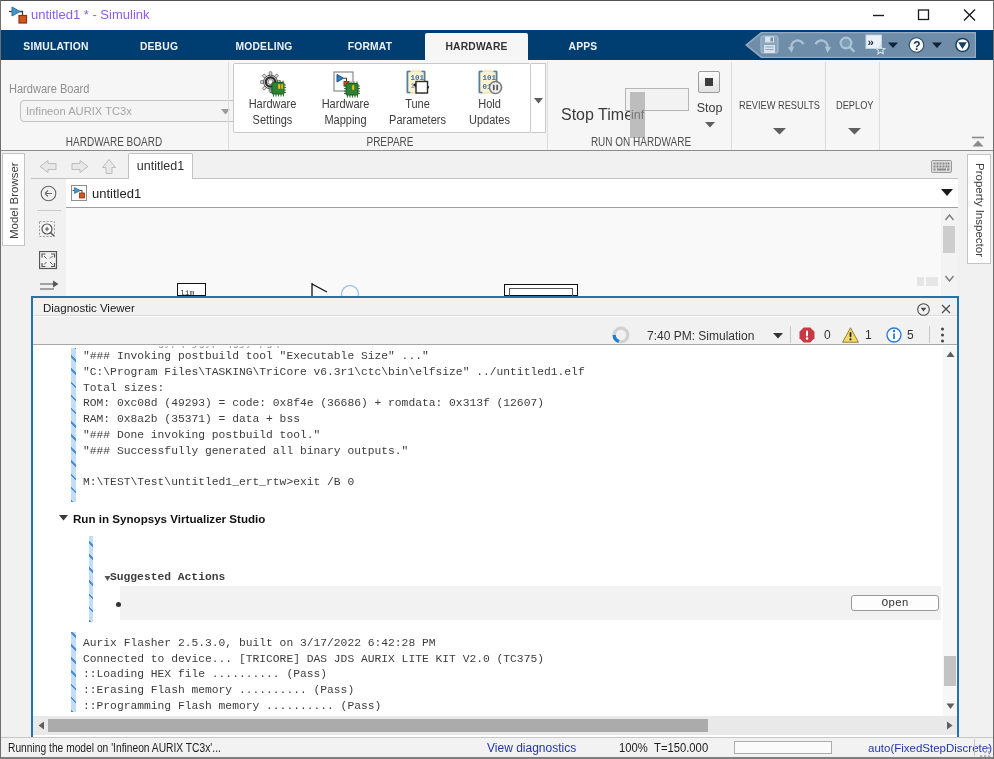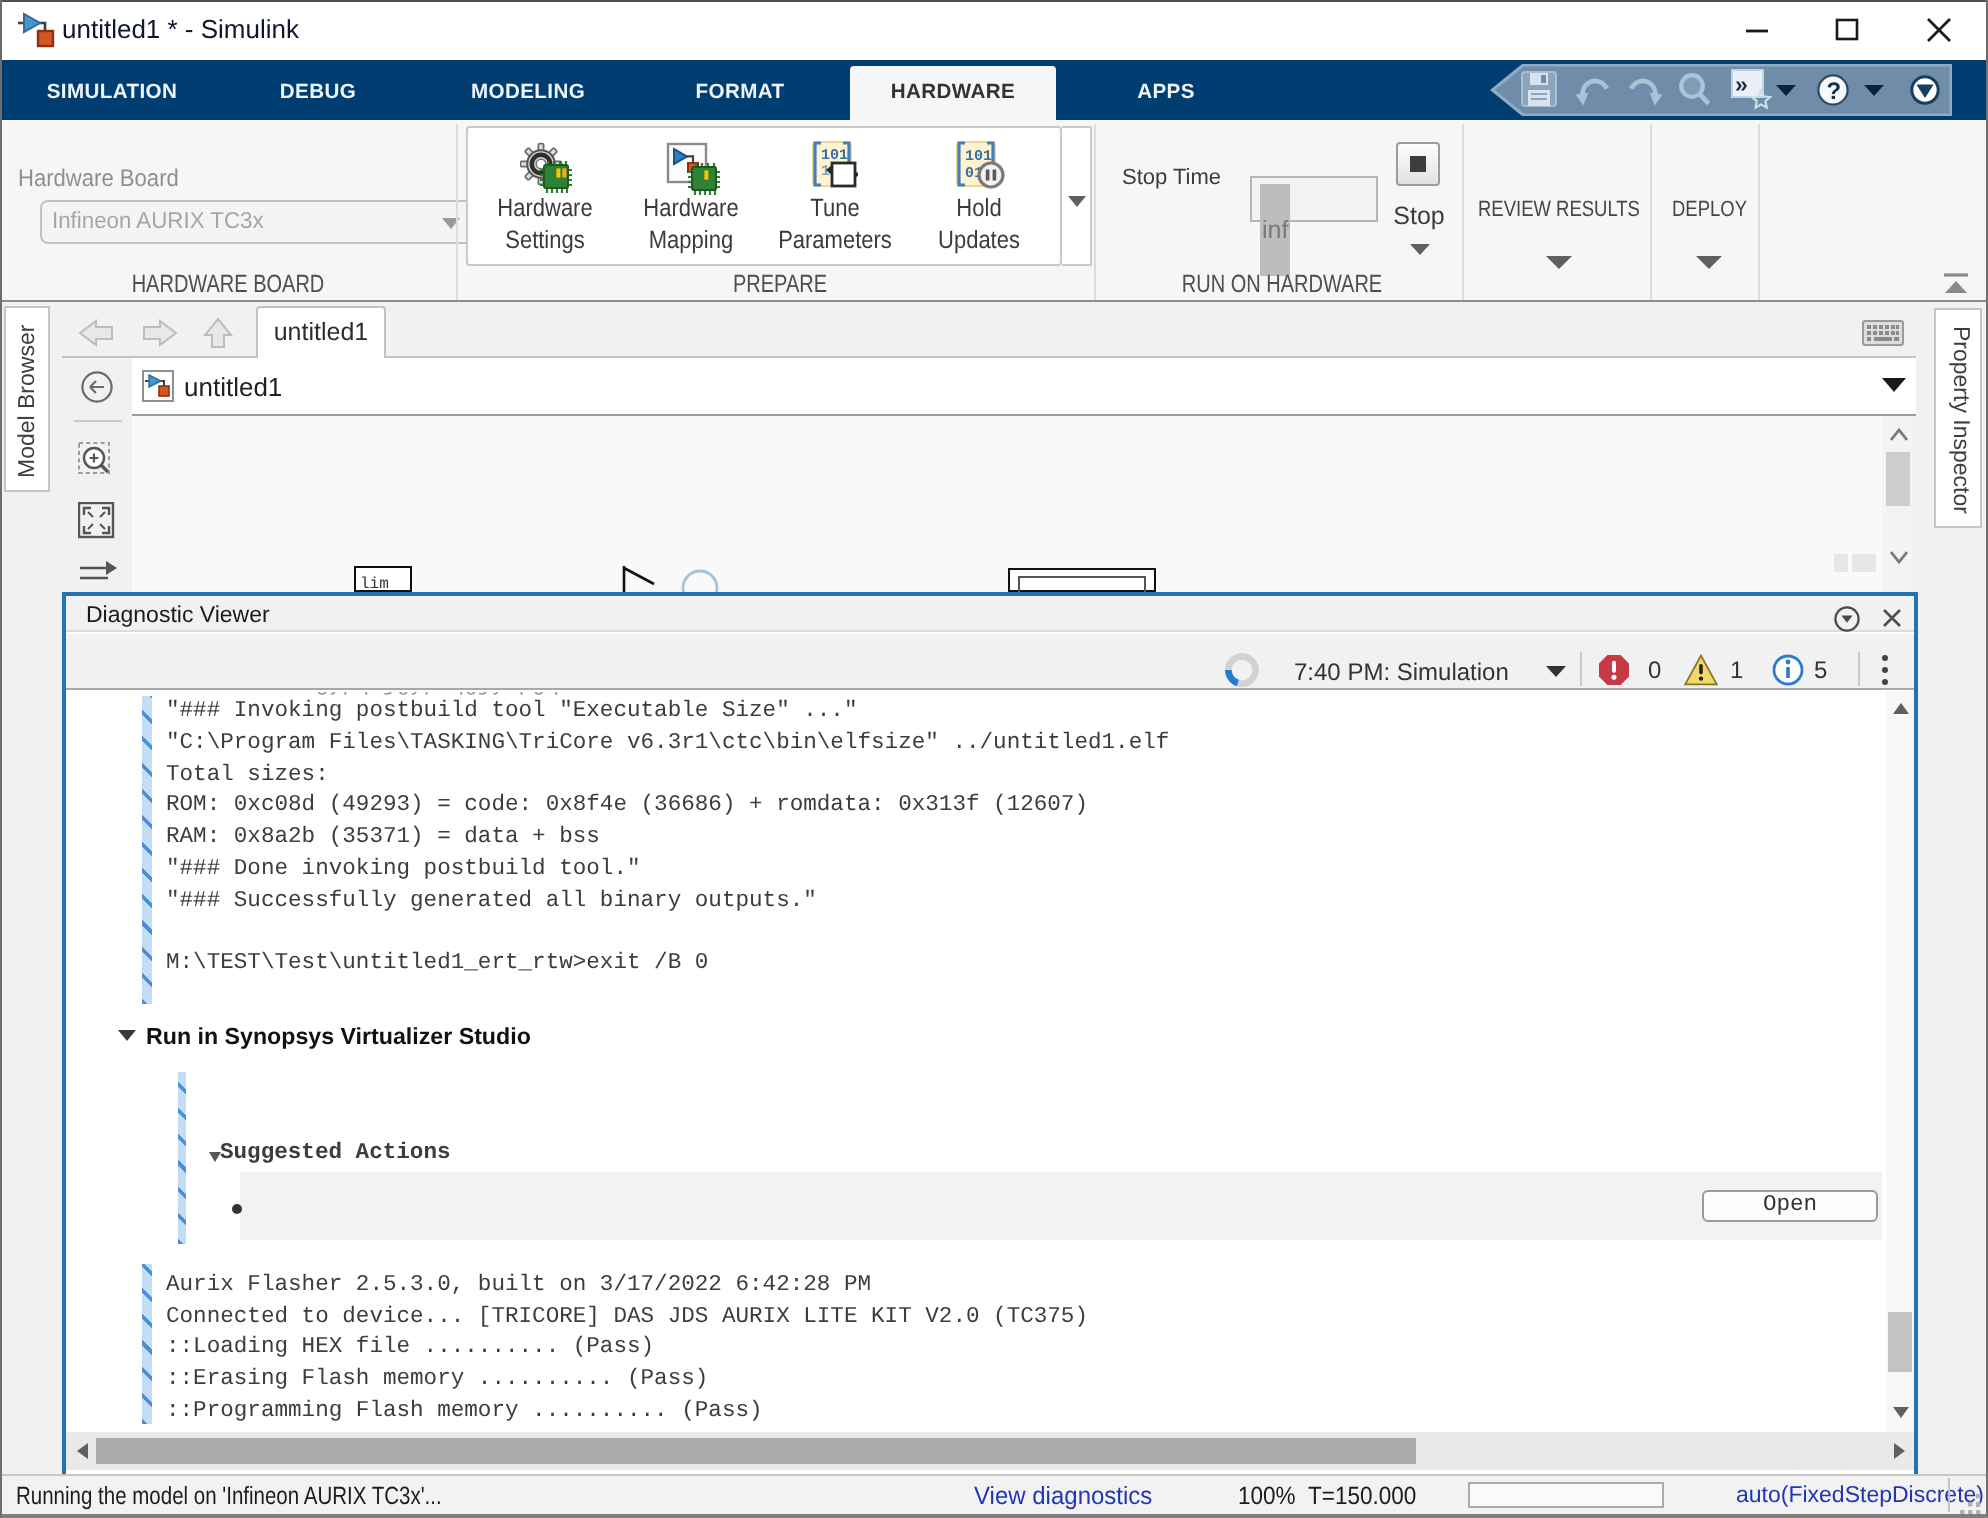--- a/index.html
+++ b/index.html
@@ -2,21 +2,21 @@
 <html><head>
 <meta charset="utf-8">
 <style>
 * { margin:0; padding:0; box-sizing:border-box; }
 html,body { width:994px; height:759px; }
 body { position:relative; overflow:hidden; font-family:"Liberation Sans", sans-serif; background:#f1f1f1; }
 .abs { position:absolute; }
 svg { display:block; }
 
 #titlebar { left:0; top:0; width:994px; height:30px; background:#fff; border-top:1px solid #515151; border-left:1px solid #8a8a8a; border-right:1px solid #8a8a8a; }
-#titletext { left:31px; top:7px; font-size:13px; color:#0f172a; }
+#titletext { left:31px; top:7px; font-size:13px; color:#8b5cf6; }
 
 #tabbar { left:0; top:30px; width:994px; height:30px; background:#003e71; }
 .rtab { position:absolute; top:0; height:30px; line-height:33px; text-align:center; font-size:10.3px; font-weight:600; color:#eef3f8; letter-spacing:.2px; }
 #tab-hw { background:#f6f6f6; color:#333; top:3px; height:27px; line-height:28px; border-radius:2px 2px 0 0; }
 
 #ribbon { left:0; top:60px; width:994px; height:91px; background:#f6f6f6; border-bottom:1px solid #8c8c8c; }
 .vsep { position:absolute; top:2px; height:146px; width:1px; background:#dcdcdc; }
 .seclabel { position:absolute; top:135px; height:14px; line-height:14px; font-size:12.5px; color:#4e4e4e; text-align:center; transform:scaleX(0.8); }
 .btnlabel { position:absolute; font-size:12.5px; color:#3b3b3b; text-align:center; line-height:15.5px; transform:scaleX(0.88); }
 
@@ -179,21 +179,21 @@
   <circle cx="18.5" cy="17.5" r="6" fill="#f2f2f2" stroke="#7a7a7a" stroke-width="1.6"></circle>
   <path d="M16.8 14.8 v5.4 M20.2 14.8 v5.4" stroke="#5a5a5a" stroke-width="1.8"></path>
 </svg>
 <div class="btnlabel" style="left:232px; top:97px; width:81px;">Hardware<br>Settings</div>
 <div class="btnlabel" style="left:305px; top:97px; width:81px;">Hardware<br>Mapping</div>
 <div class="btnlabel" style="left:377px; top:97px; width:81px;">Tune<br>Parameters</div>
 <div class="btnlabel" style="left:449px; top:97px; width:81px;">Hold<br>Updates</div>
 <div class="seclabel" style="left:310px; width:160px;">PREPARE</div>
 <div class="vsep" style="left:547px; top:62px; height:88px;"></div>
 
-<div class="abs" style="left:561px; top:83px; font-size:11px; color:#3b3b3b;">Stop Time</div>
+<div class="abs" style="left:561px; top:106px; font-size:16px; color:#3b3b3b;">Stop Time</div>
 <div class="abs" style="left:625px; top:88px; width:64px; height:23px; background:#f2f2f2; border:1px solid #b5b5b5;">
   <span class="abs" style="left:4px; top:3px; font-size:12.5px; color:#787878; background:#bdbdbd; padding:16px 1px;">inf</span>
 </div>
 <div class="abs" style="left:698px; top:71px; width:22px; height:22px; background:linear-gradient(#fdfdfd,#e2e2e2); border:1px solid #9c9c9c; border-radius:2px;">
   <div class="abs" style="left:6px; top:6px; width:8px; height:8px; background:#3d3d3d;"></div>
 </div>
 <div class="abs" style="left:679px; top:101px; width:61px; font-size:12.5px; color:#3b3b3b; text-align:center;">Stop</div>
 <svg class="abs" style="left:705px; top:122px;" width="10" height="6" viewBox="0 0 10 6">
     <polygon points="0,0 10,0 5,5.5" fill="#5f5f5f"></polygon>
   </svg>

